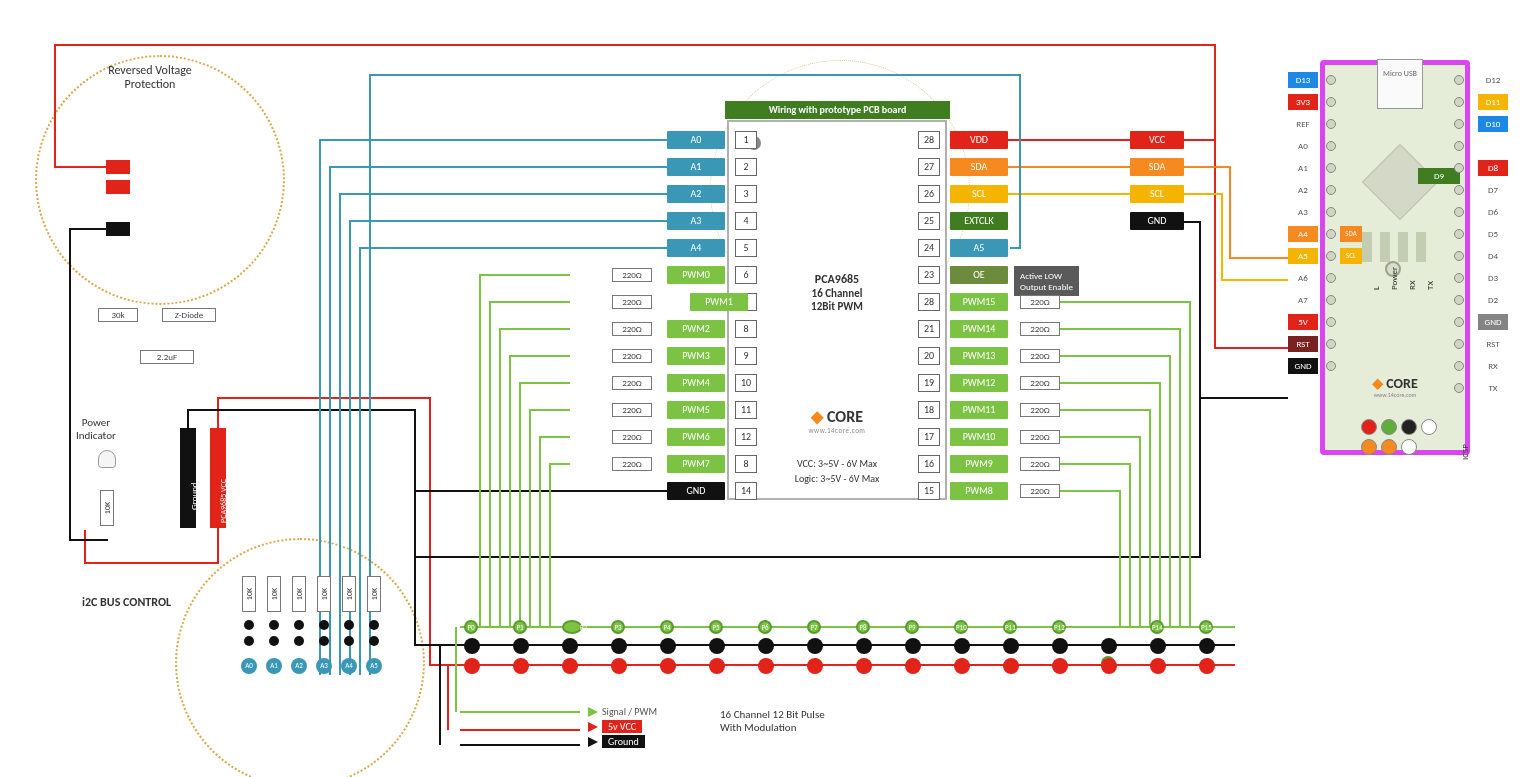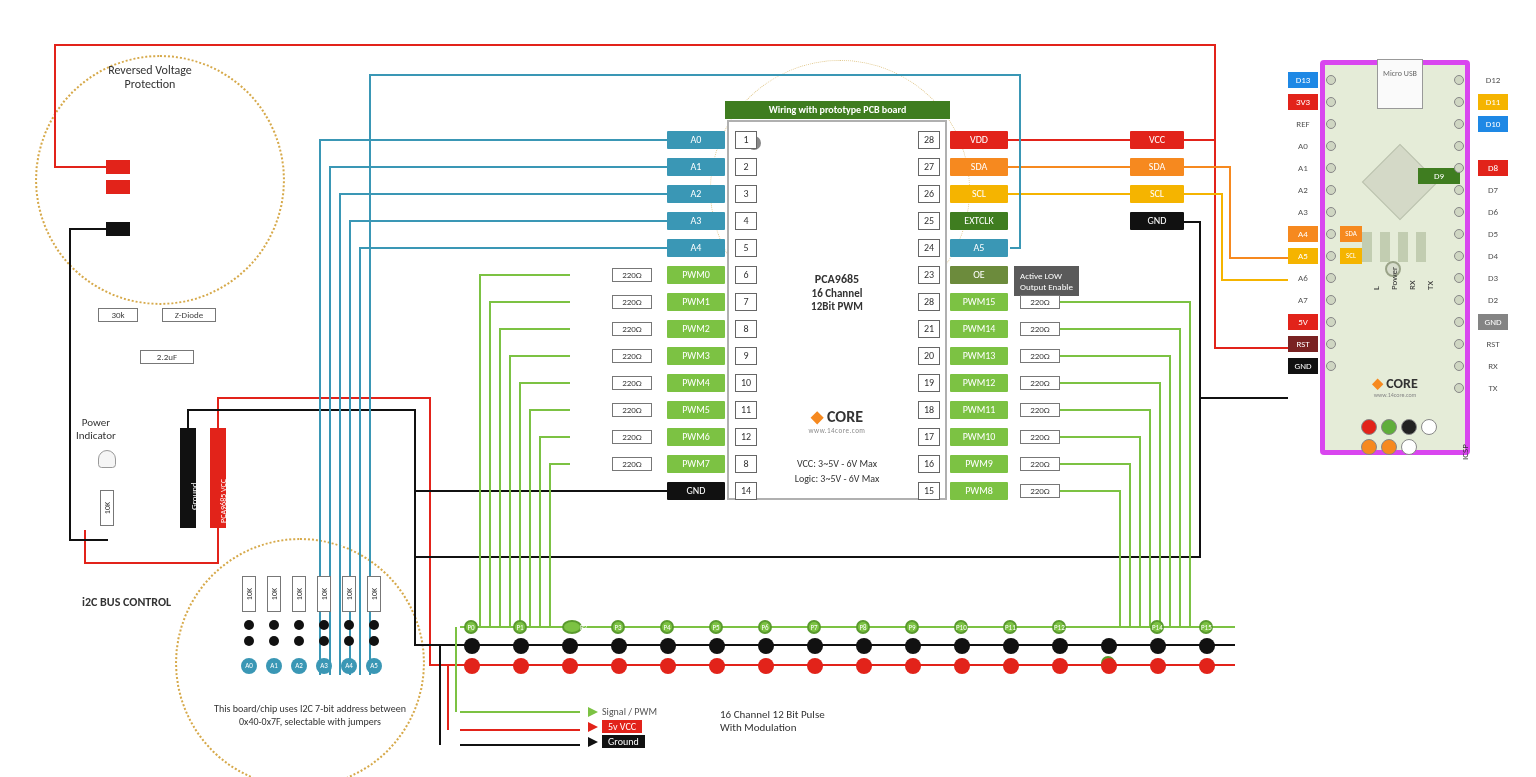--- a/index.html
+++ b/index.html
@@ -99,24 +99,20 @@
 <div class="post" style="left:180px;top:428px;height:100px">
   <div style="width:16px;height:100px;background:#111"></div>
   <div class="vlabel" style="left:8px;top:82px;color:#fff">Ground</div>
 </div>
 <div class="post" style="left:210px;top:428px;height:100px">
   <div style="width:16px;height:100px;background:#e2231a"></div>
   <div class="vlabel" style="left:8px;top:95px;color:#fff;font-size:8px">PCA9685 VCC</div>
 </div>
 
 <div class="label" style="left:82px;top:595px;font-weight:bold;font-size:12px">i2C BUS CONTROL</div>
-<div class="label" style="left:175px;top:702px;text-align:center;width:270px;font-size:10px">
-  <div>This board/chip uses I2C 7-bit address between</div>
-      <div>0x40-0x7F, selectable with jumpers</div>
-</div>
 
 <div class="legendArrow" style="left:588px;top:707px;border-left:10px solid #7cc243"></div>
 <div class="label" style="left:602px;top:705px;color:#555;font-size:10px">Signal / PWM</div>
 <div class="legendArrow" style="left:588px;top:722px;border-left:10px solid #e2231a"></div>
 <div class="label t-red" style="left:602px;top:720px;color:#fff;font-size:10px;padding:0 6px;height:13px;line-height:13px">5v VCC</div>
 <div class="legendArrow" style="left:588px;top:737px;border-left:10px solid #111"></div>
 <div class="label t-black" style="left:602px;top:735px;color:#fff;font-size:10px;padding:0 6px;height:13px;line-height:13px">Ground</div>
 <div class="label" style="left:720px;top:708px;font-size:11px">
   <div>16 Channel 12 Bit Pulse</div>
       <div>With Modulation</div>
@@ -155,21 +151,21 @@
 <div class="pinbox" style="left: 735px; top: 185px;">3</div>
 <div class="pin t-teal" style="left: 667px; top: 185px; width: 58px;">A2</div>
 <div class="pinbox" style="left: 735px; top: 212px;">4</div>
 <div class="pin t-teal" style="left: 667px; top: 212px; width: 58px;">A3</div>
 <div class="pinbox" style="left: 735px; top: 239px;">5</div>
 <div class="pin t-teal" style="left: 667px; top: 239px; width: 58px;">A4</div>
 <div class="pinbox" style="left: 735px; top: 266px;">6</div>
 <div class="pin t-green" style="left: 667px; top: 266px; width: 58px;">PWM0</div>
 <div class="res" style="left: 612px; top: 268px;">220Ω</div>
 <div class="pinbox" style="left: 735px; top: 293px;">7</div>
-<div class="pin t-green" style="left: 667px; top: 293px; width: 58px;">PWM1</div>
+<div class="pin t-green" style="left: 690px; top: 293px; width: 58px;">PWM1</div>
 <div class="res" style="left: 612px; top: 295px;">220Ω</div>
 <div class="pinbox" style="left: 735px; top: 320px;">8</div>
 <div class="pin t-green" style="left: 667px; top: 320px; width: 58px;">PWM2</div>
 <div class="res" style="left: 612px; top: 322px;">220Ω</div>
 <div class="pinbox" style="left: 735px; top: 347px;">9</div>
 <div class="pin t-green" style="left: 667px; top: 347px; width: 58px;">PWM3</div>
 <div class="res" style="left: 612px; top: 349px;">220Ω</div>
 <div class="pinbox" style="left: 735px; top: 374px;">10</div>
 <div class="pin t-green" style="left: 667px; top: 374px; width: 58px;">PWM4</div>
 <div class="res" style="left: 612px; top: 376px;">220Ω</div>

